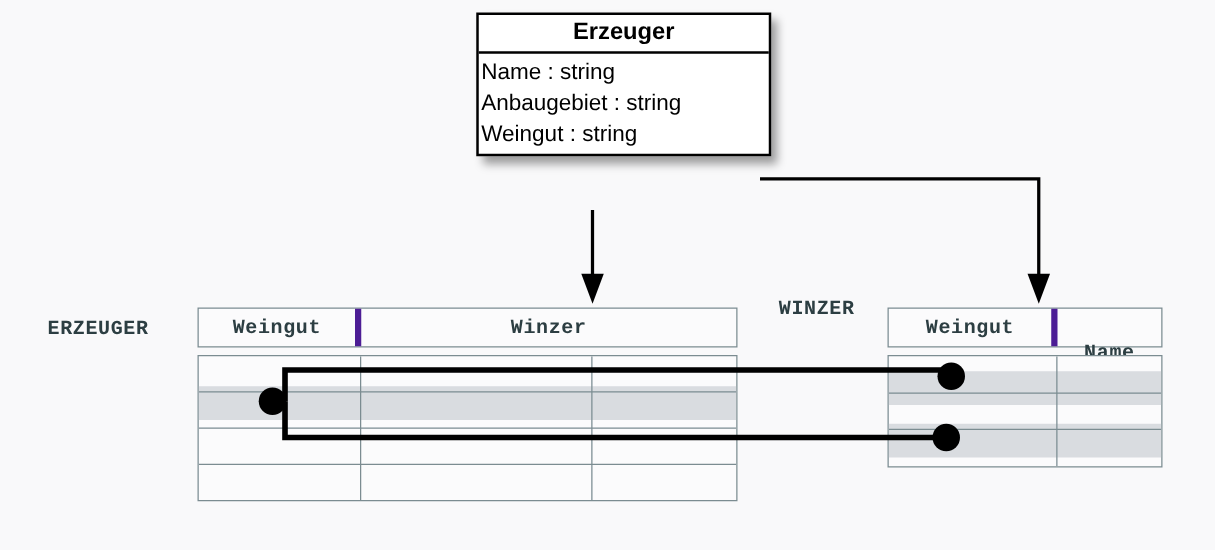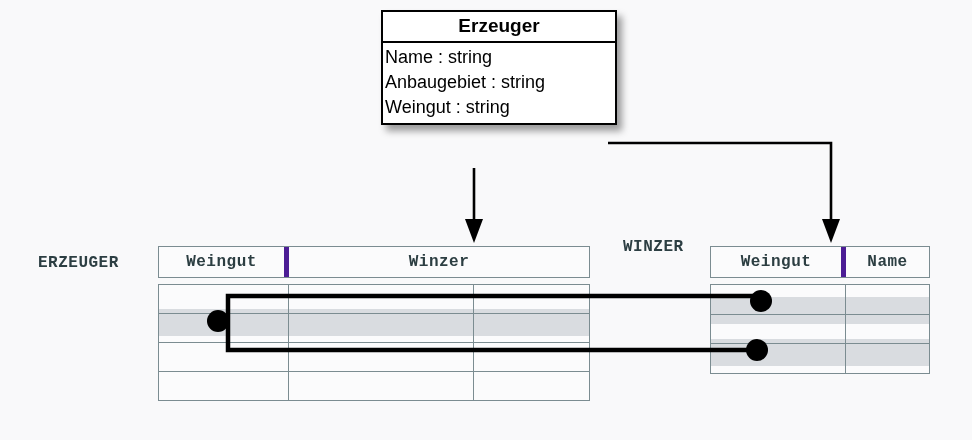--- a/index.html
+++ b/index.html
@@ -151,21 +151,21 @@
     <div class="hline" style="top:57px;"></div>
     <div class="hline" style="top:86px;"></div>
     <div class="vline" style="left:129px;"></div>
     <div class="vline" style="left:314px;"></div>
   </div>
 
   <div class="rel-label" style="left:623px; top:238px;">WINZER</div>
 
   <div class="rel-head" style="left:710px; top:246px; width:220px;">
     <div class="cell" style="width:135px;">Weingut</div>
-    <div class="cell" style="flex:1;">Name</div>
+    <div class="cell" style="flex:1;margin-top:20px;">Name</div>
   </div>
 
   <div class="rel-body" style="left:710px; top:284px; width:220px; height:90px;">
     <div class="hl-band" style="top:12px; height:27px;"></div>
     <div class="hl-band" style="top:54px; height:27px;"></div>
     <div class="hline" style="top:29px;"></div>
     <div class="hline" style="top:58px;"></div>
     <div class="vline" style="left:134px;"></div>
   </div>
 

